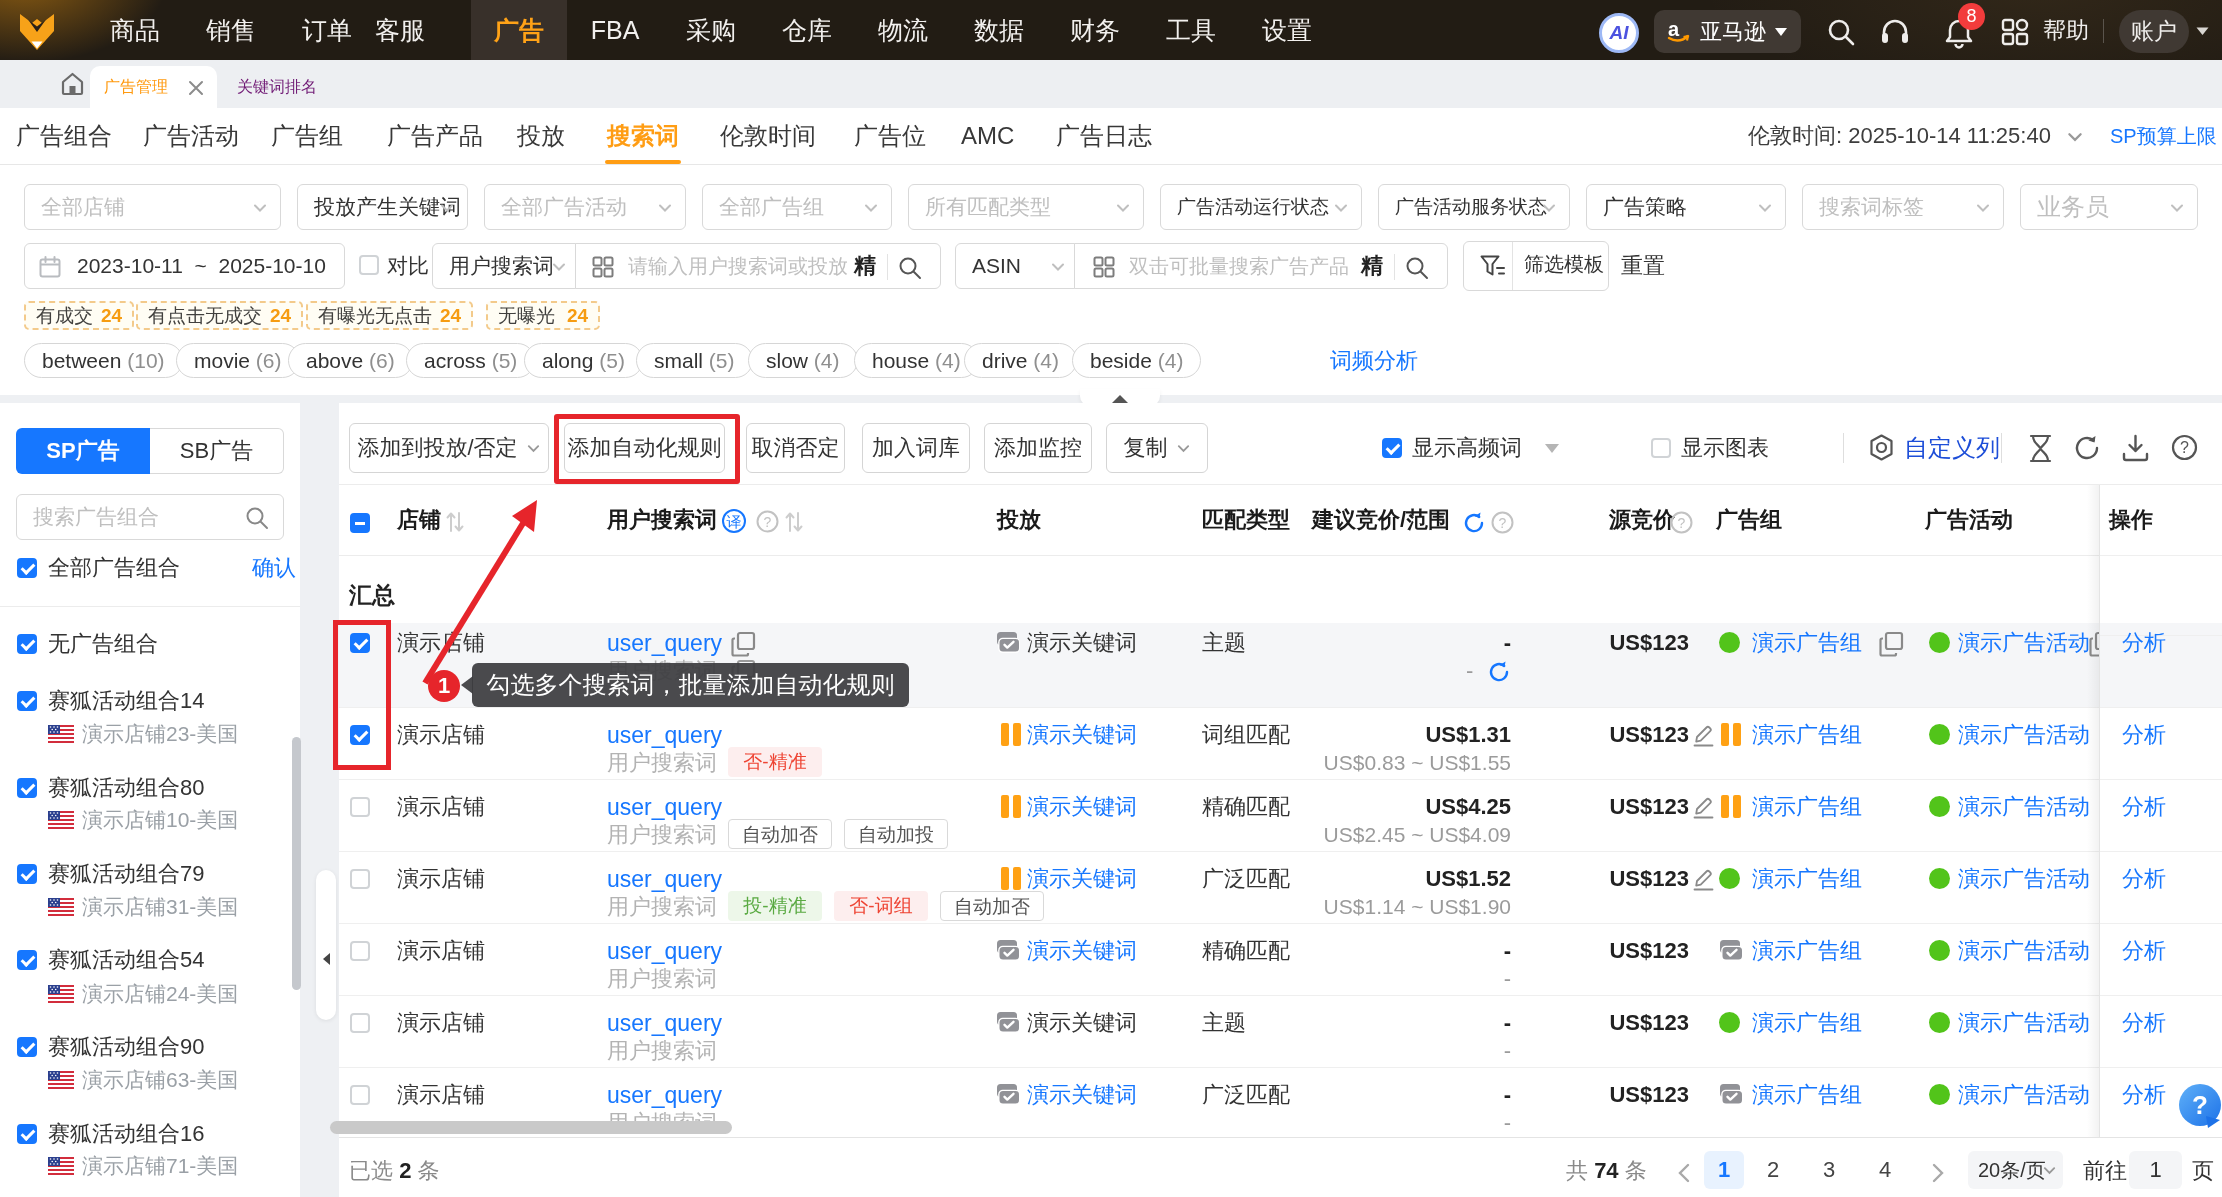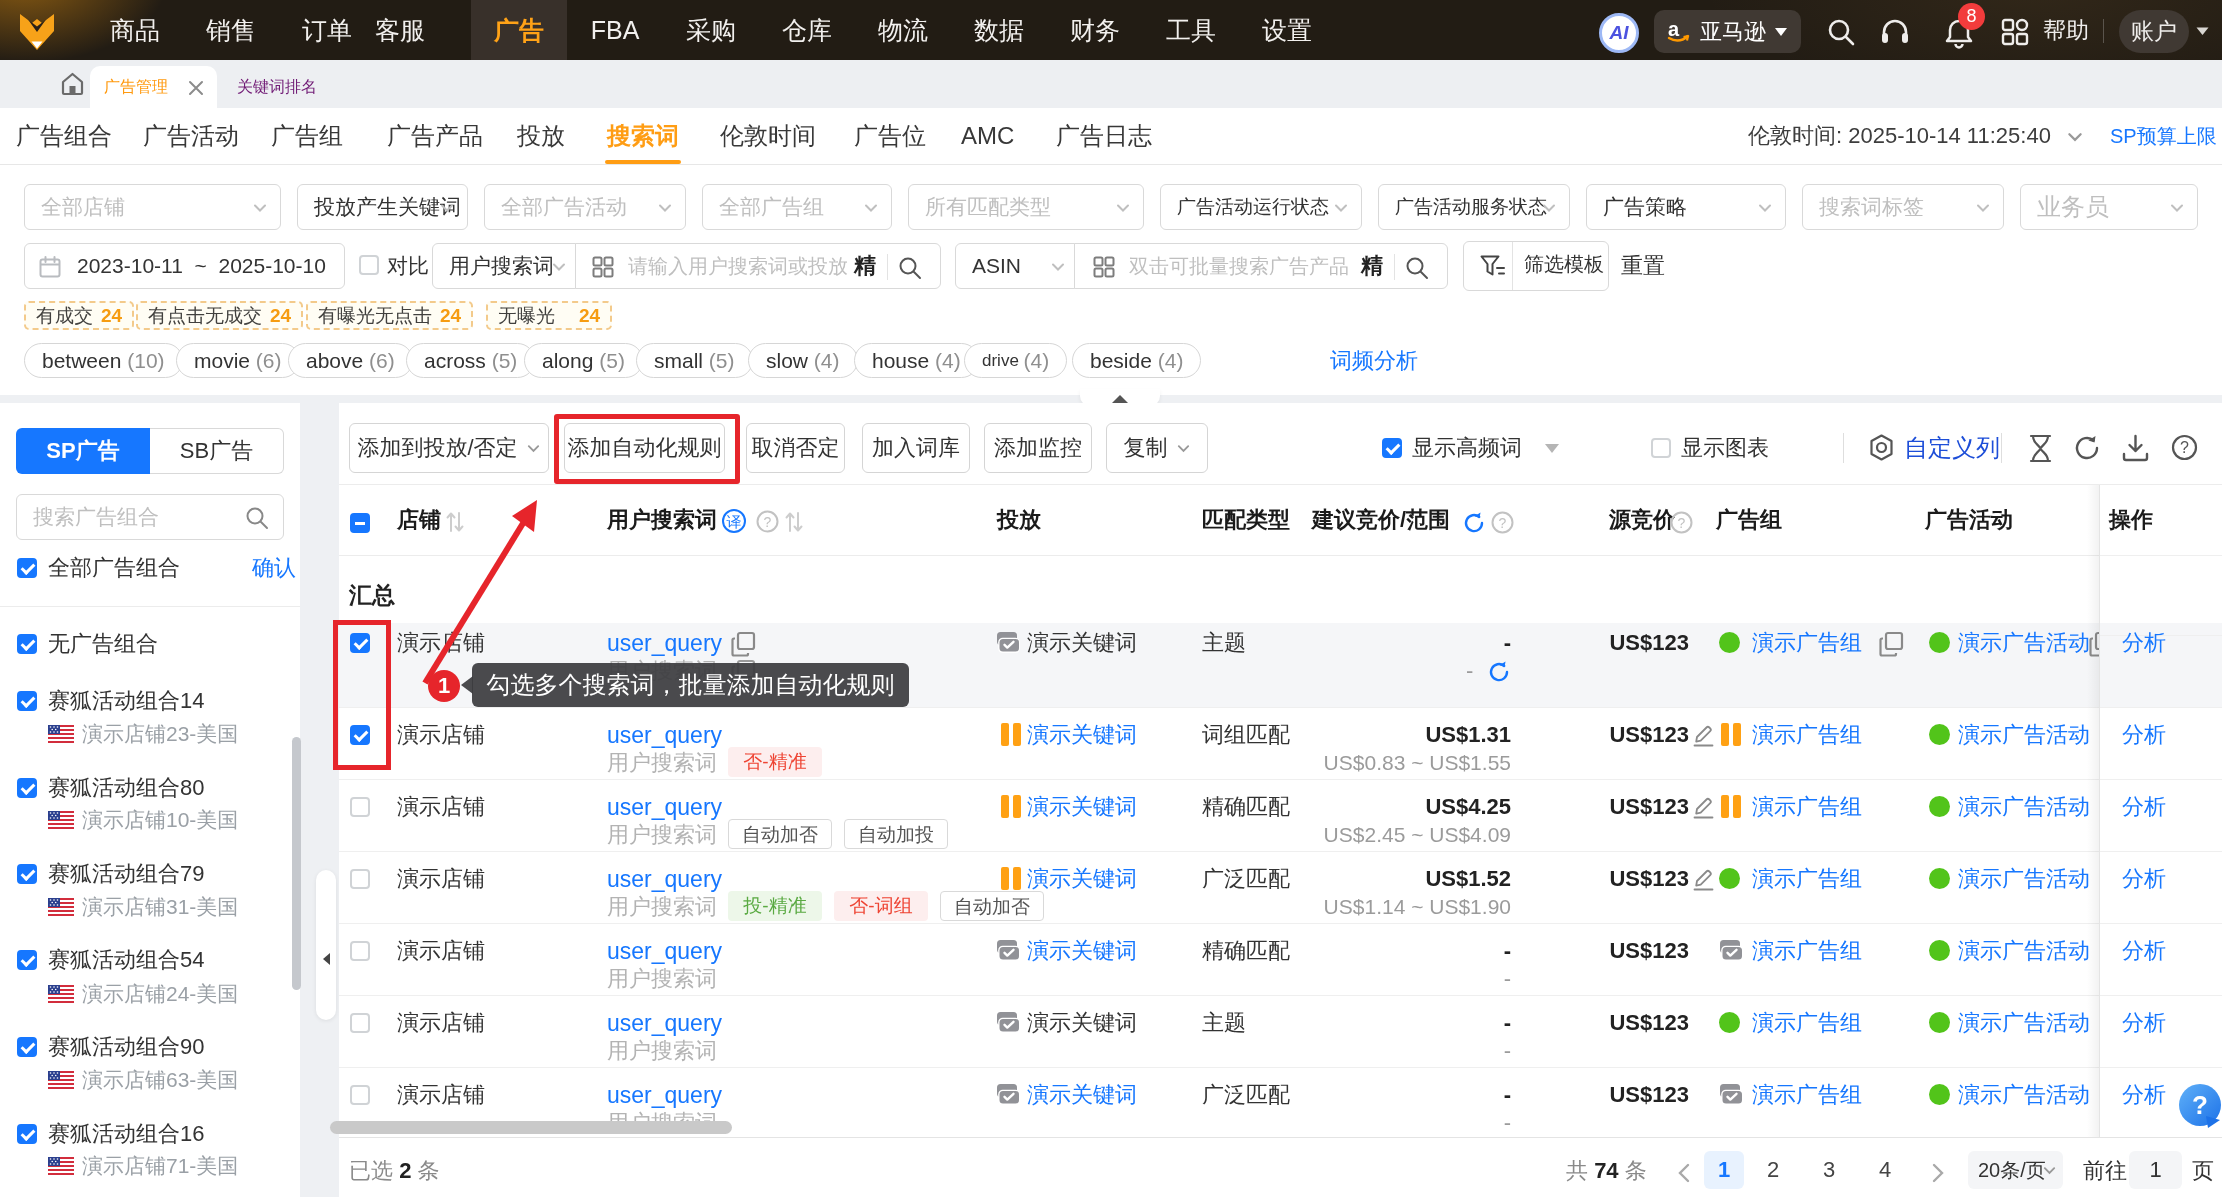--- a/index.html
+++ b/index.html
@@ -224,21 +224,21 @@
     <span style="font-size:19px;color:#f69c12;font-weight:bold">24</span>
   </div>
 <div class="abs" style="left:136px;top:301px;height:29px;border:2px dashed #f3ca8b;border-radius:5px;background:#fffdf4;display:flex;align-items:center;padding:0 10px;gap:8px">
 <span style="font-size:19px;color:#41403e">有点击无成交</span>
     <span style="font-size:19px;color:#f69c12;font-weight:bold">24</span>
   </div>
 <div class="abs" style="left:306px;top:301px;height:29px;border:2px dashed #f3ca8b;border-radius:5px;background:#fffdf4;display:flex;align-items:center;padding:0 10px;gap:8px">
 <span style="font-size:19px;color:#41403e">有曝光无点击</span>
     <span style="font-size:19px;color:#f69c12;font-weight:bold">24</span>
   </div>
-<div class="abs" style="left:486px;top:301px;height:29px;border:2px dashed #f3ca8b;border-radius:5px;background:#fffdf4;display:flex;align-items:center;padding:0 10px;gap:24px">
+<div class="abs" style="left:486px;top:301px;height:29px;border:2px dashed #f3ca8b;border-radius:5px;background:#fffdf4;display:flex;align-items:center;padding:0 10px;gap:12px">
 <span style="font-size:19px;color:#41403e">无曝光</span>
     <span style="font-size:19px;color:#f69c12;font-weight:bold">24</span>
   </div>
 <div class="abs" style="left:24px;top:343px;height:35px;border:1px solid #d6d6d6;border-radius:18px;background:#fff;display:flex;align-items:center;padding:0 17px">
 <span style="font-size:21px;color:#333">between&nbsp;</span>
     <span style="font-size:21px;color:#8f8f8f">(10)</span>
   </div>
 <div class="abs" style="left:176px;top:343px;height:35px;border:1px solid #d6d6d6;border-radius:18px;background:#fff;display:flex;align-items:center;padding:0 17px">
 <span style="font-size:21px;color:#333">movie&nbsp;</span>
     <span style="font-size:21px;color:#8f8f8f">(6)</span>
@@ -261,21 +261,21 @@
   </div>
 <div class="abs" style="left:748px;top:343px;height:35px;border:1px solid #d6d6d6;border-radius:18px;background:#fff;display:flex;align-items:center;padding:0 17px">
 <span style="font-size:21px;color:#333">slow&nbsp;</span>
     <span style="font-size:21px;color:#8f8f8f">(4)</span>
   </div>
 <div class="abs" style="left:854px;top:343px;height:35px;border:1px solid #d6d6d6;border-radius:18px;background:#fff;display:flex;align-items:center;padding:0 17px">
 <span style="font-size:21px;color:#333">house&nbsp;</span>
     <span style="font-size:21px;color:#8f8f8f">(4)</span>
   </div>
 <div class="abs" style="left:964px;top:343px;height:35px;border:1px solid #d6d6d6;border-radius:18px;background:#fff;display:flex;align-items:center;padding:0 17px">
-<span style="font-size:17px;color:#333">drive&nbsp;</span>
+<span style="font-size:21px;color:#333">drive&nbsp;</span>
     <span style="font-size:21px;color:#8f8f8f">(4)</span>
   </div>
 <div class="abs" style="left:1072px;top:343px;height:35px;border:1px solid #d6d6d6;border-radius:18px;background:#fff;display:flex;align-items:center;padding:0 17px">
 <span style="font-size:21px;color:#333">beside&nbsp;</span>
     <span style="font-size:21px;color:#8f8f8f">(4)</span>
   </div>
 <div class="abs" style="left:1330px;top:343px;height:35px;line-height:35px;font-size:22px;color:#1677ff">词频分析</div>
 <div class="abs" style="left:0;top:395px;width:2222px;height:802px;background:#eef0f3"></div>
 <div class="abs" style="left:1080px;top:389px;width:80px;height:17px;background:#fff;border-radius:0 0 10px 10px;box-shadow:0 2px 4px rgba(0,0,0,.06)"></div>
 <svg class="abs" style="left:1110px;top:394px" width="20" height="10" viewBox="0 0 20 10">

